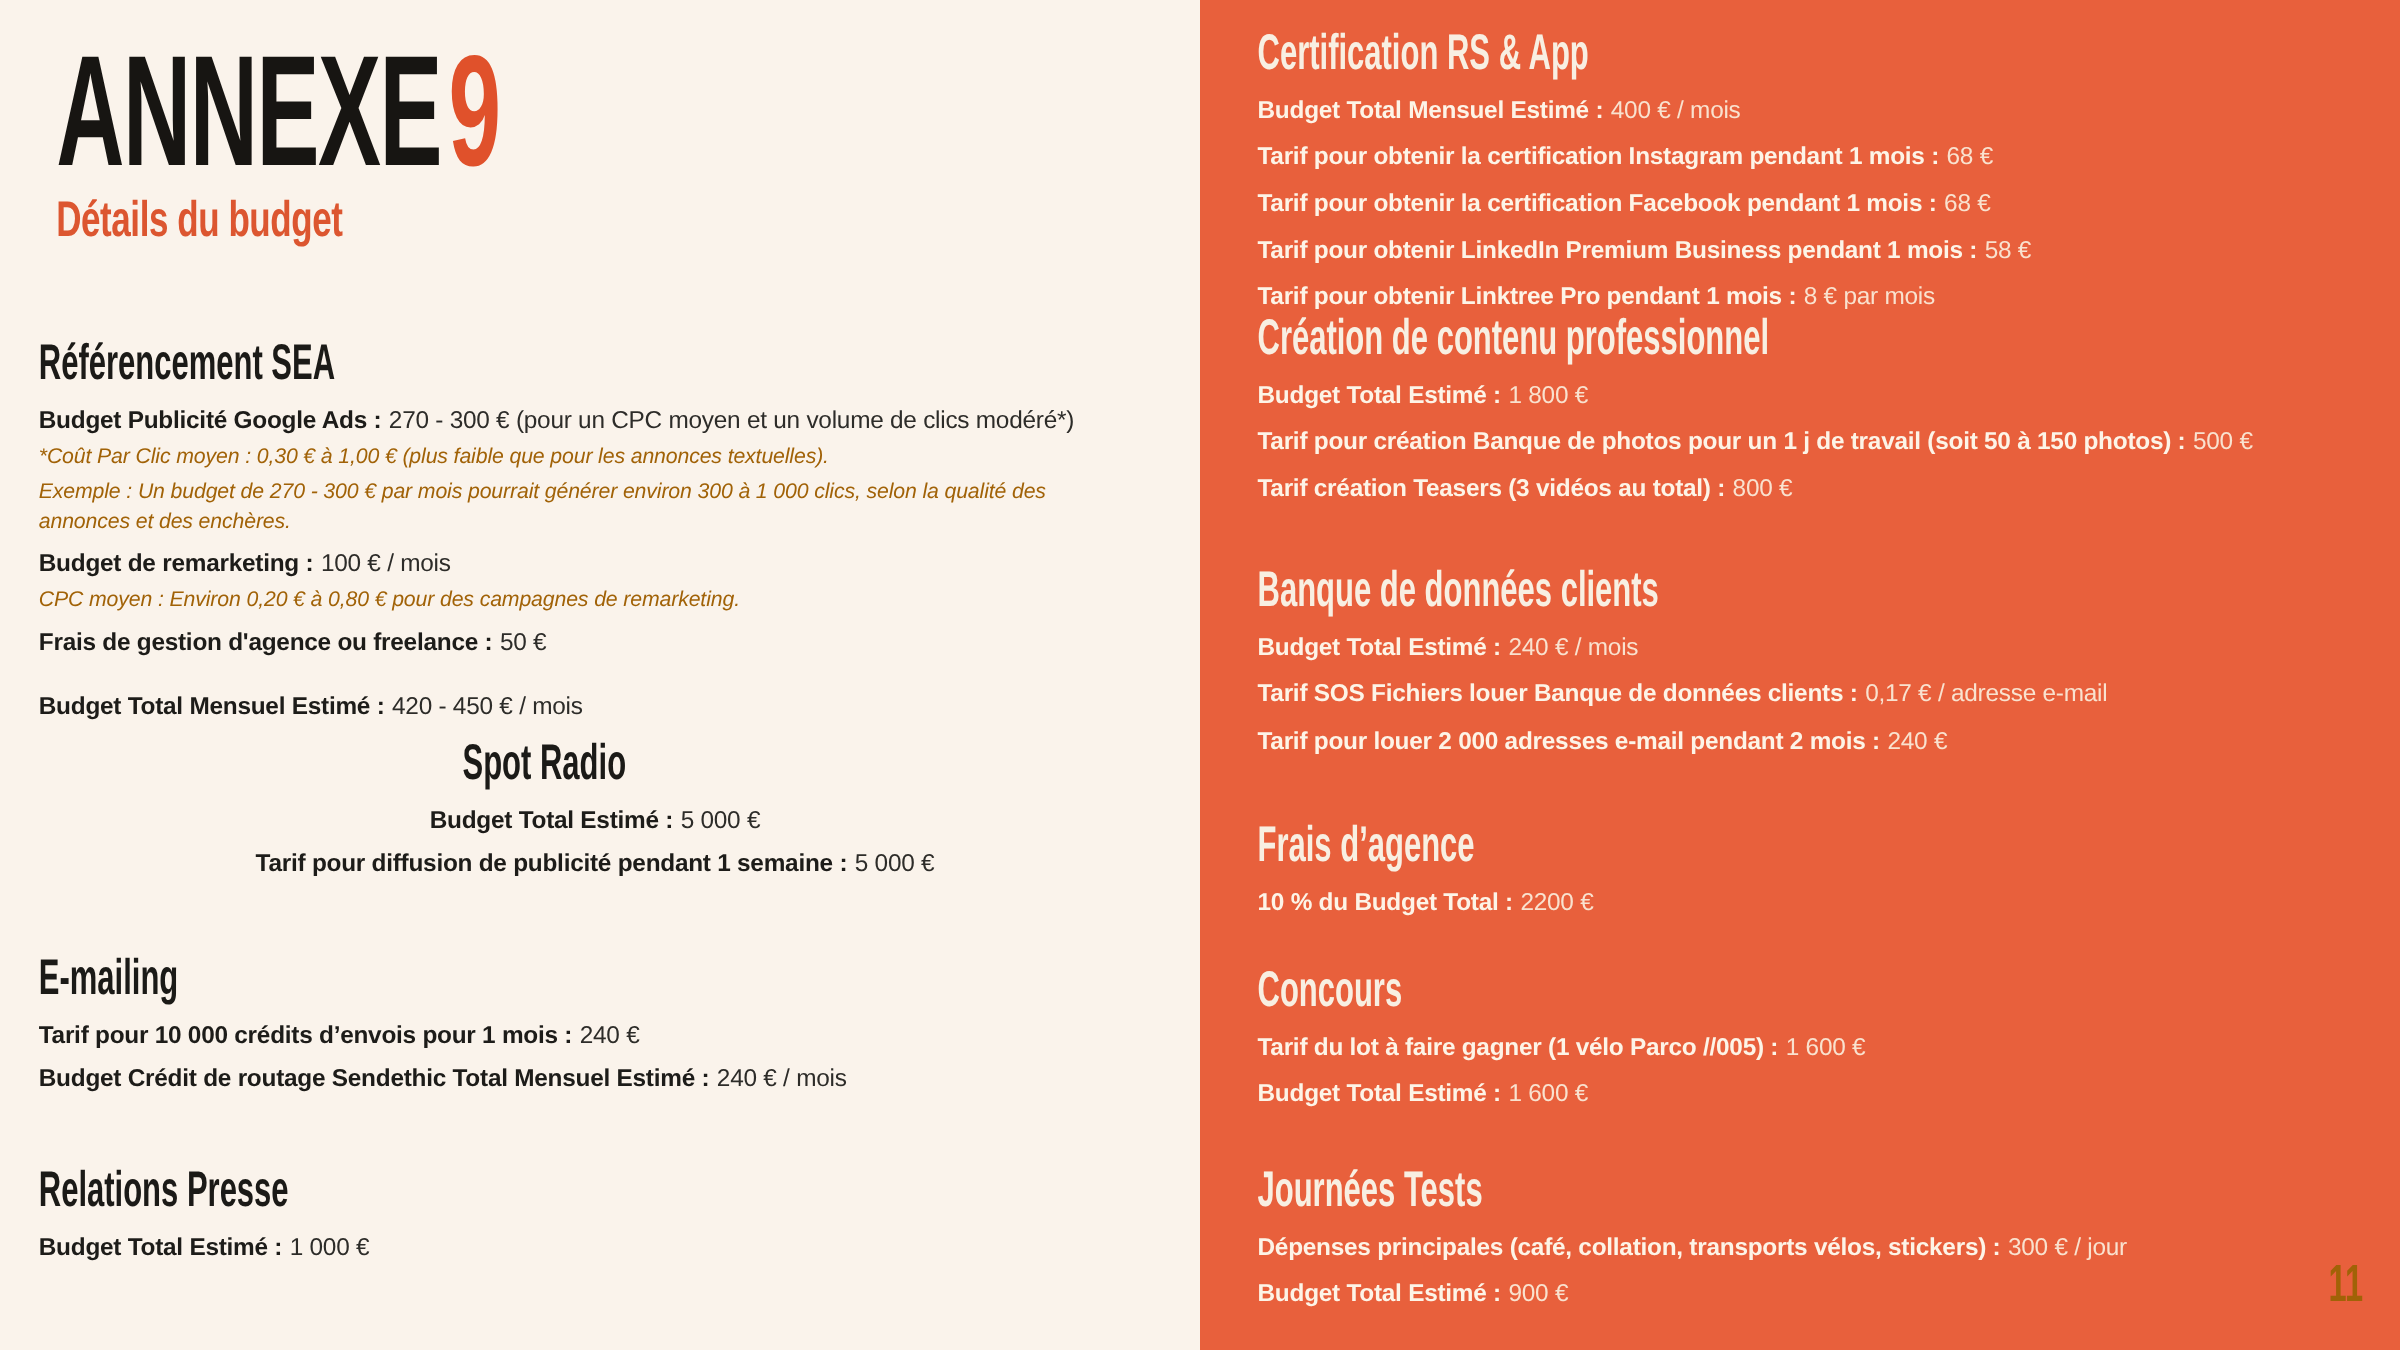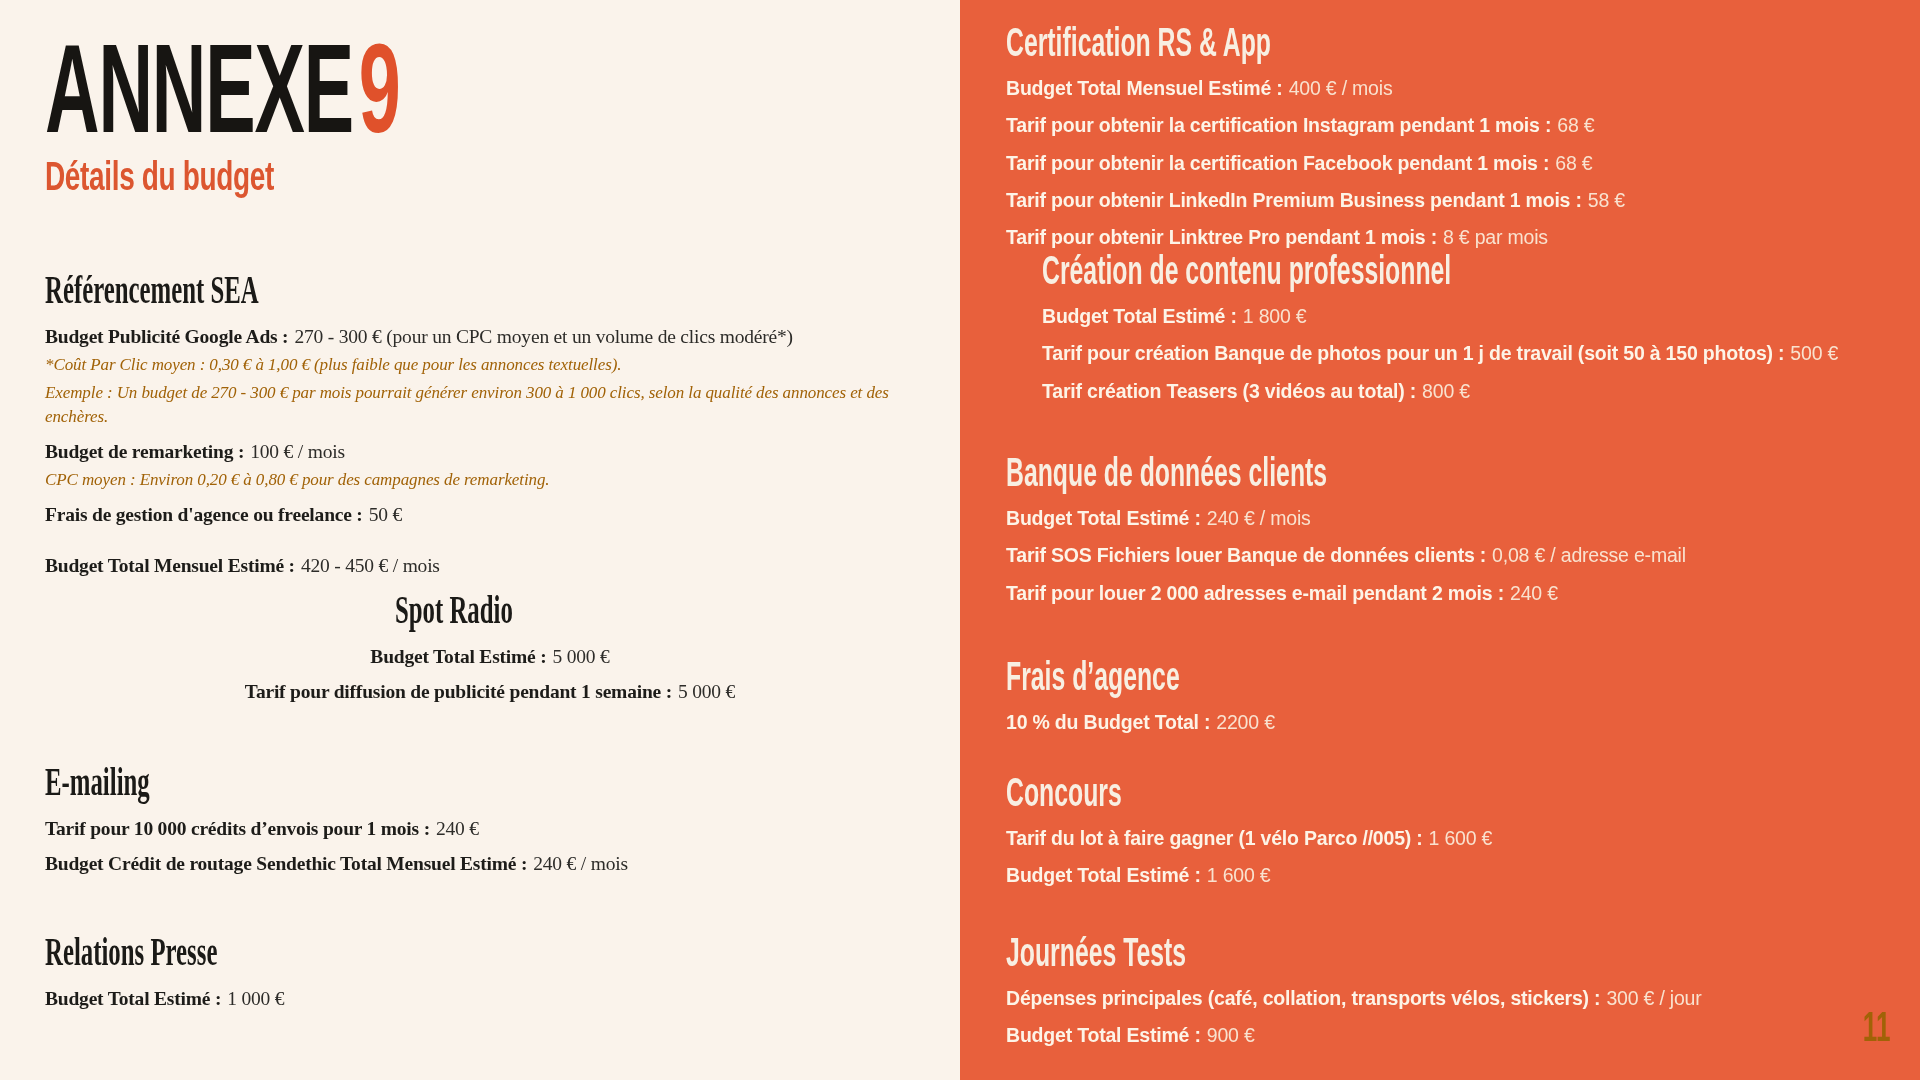--- a/index.html
+++ b/index.html
@@ -26,21 +26,21 @@
   .subtitle-wrap{margin-top:2px;}
   .subtitle{
     display:inline-block;white-space:nowrap;
     font-size:40px;font-weight:700;letter-spacing:-.5px;
     color:#dc5630;
     transform:scaleX(.70);transform-origin:0 0;
   }
   
   #left-col,#right-col{position:absolute;inset:0;}
   .section{position:absolute;}
-  #left-col .section{left:45px;width:890px;font-family:Liberation Serif, serif;}
+  #left-col .section{left:31px;width:890px;}
   #right-col .section{left:1006px;width:868px;}
   .section h2{
     margin:0 0 12px 0;line-height:1.1;
     font-size:40px;font-weight:700;letter-spacing:0;
   }
   .section h2 .h-inner{
     display:inline-block;white-space:nowrap;
     transform:scaleX(.62);transform-origin:0 0;
   }
   #left-col .section h2{color:#1b1a17;}
@@ -114,30 +114,30 @@
   </div>
 <div id="right-col">
     <section class="section" style="top: 20px;">
       <h2><span class="h-inner">Certification RS &amp; App</span></h2>
       <div class="line pair"><span class="lbl">Budget Total Mensuel Estimé :</span><span class="val">400 € / mois</span></div>
       <div class="line pair"><span class="lbl">Tarif pour obtenir la certification Instagram  pendant 1 mois :</span><span class="val">68 €</span></div>
       <div class="line pair"><span class="lbl">Tarif pour obtenir la certification Facebook  pendant 1 mois :</span><span class="val">68 €</span></div>
       <div class="line pair"><span class="lbl">Tarif pour obtenir LinkedIn Premium Business pendant 1 mois :</span><span class="val">58 €</span></div>
       <div class="line pair"><span class="lbl">Tarif pour obtenir Linktree Pro pendant 1 mois :</span><span class="val">8 € par mois</span></div>
     </section>
-    <section class="section" style="top: 248px; margin-left: 36px;">
+    <section class="section" style="top: 248px;">
       <h2><span class="h-inner">Création de contenu professionnel</span></h2>
       <div class="line pair"><span class="lbl">Budget Total Estimé :</span><span class="val">1 800 €</span></div>
       <div class="line pair"><span class="lbl">Tarif pour création Banque de photos pour un 1 j de travail (soit 50 à 150 photos) :</span><span class="val">500 €</span></div>
       <div class="line pair"><span class="lbl">Tarif création Teasers (3 vidéos au total) :</span><span class="val">800 €</span></div>
     </section>
     <section class="section" style="top: 450px;">
       <h2><span class="h-inner">Banque de données clients</span></h2>
       <div class="line pair"><span class="lbl">Budget Total Estimé :</span><span class="val">240 € / mois</span></div>
-      <div class="line pair"><span class="lbl">Tarif SOS Fichiers louer Banque de données clients :</span><span class="val">0,08 € / adresse e-mail</span></div>
+      <div class="line pair"><span class="lbl">Tarif SOS Fichiers louer Banque de données clients :</span><span class="val">0,17 € / adresse e-mail</span></div>
       <div class="line pair"><span class="lbl">Tarif pour louer 2 000 adresses e-mail pendant 2 mois :</span><span class="val">240 €</span></div>
     </section>
     <section class="section" style="top: 654px;">
       <h2><span class="h-inner">Frais d’agence</span></h2>
       <div class="line pair"><span class="lbl">10 % du Budget Total :</span><span class="val">2200 €</span></div>
     </section>
     <section class="section" style="top: 770px;">
       <h2><span class="h-inner">Concours</span></h2>
       <div class="line pair"><span class="lbl">Tarif du lot à faire gagner (1 vélo Parco //005)  :</span><span class="val">1 600 €</span></div>
       <div class="line pair"><span class="lbl">Budget Total Estimé :</span><span class="val">1 600 €</span></div>

